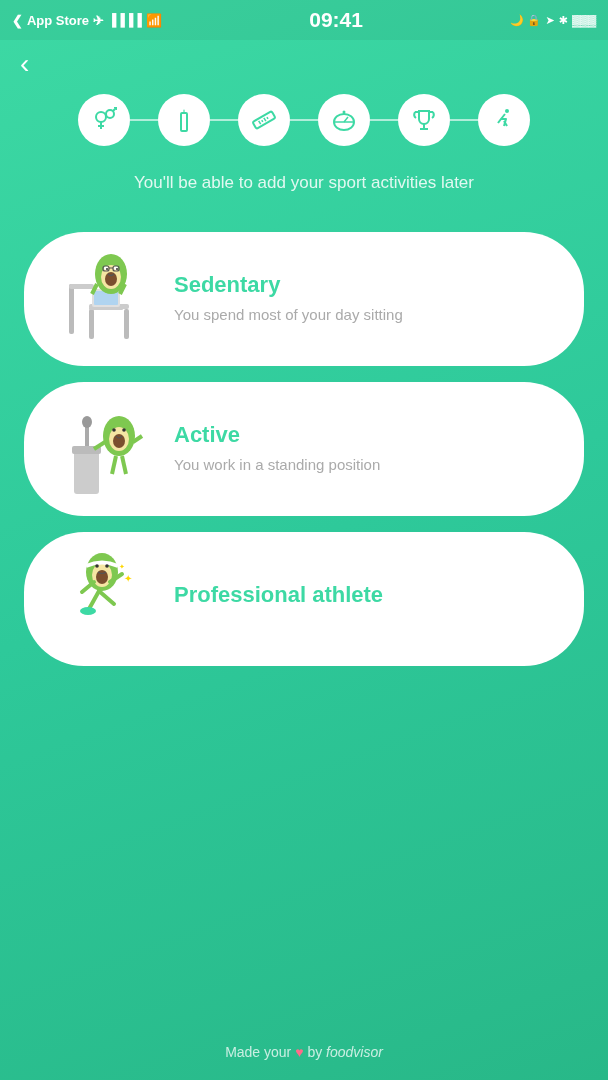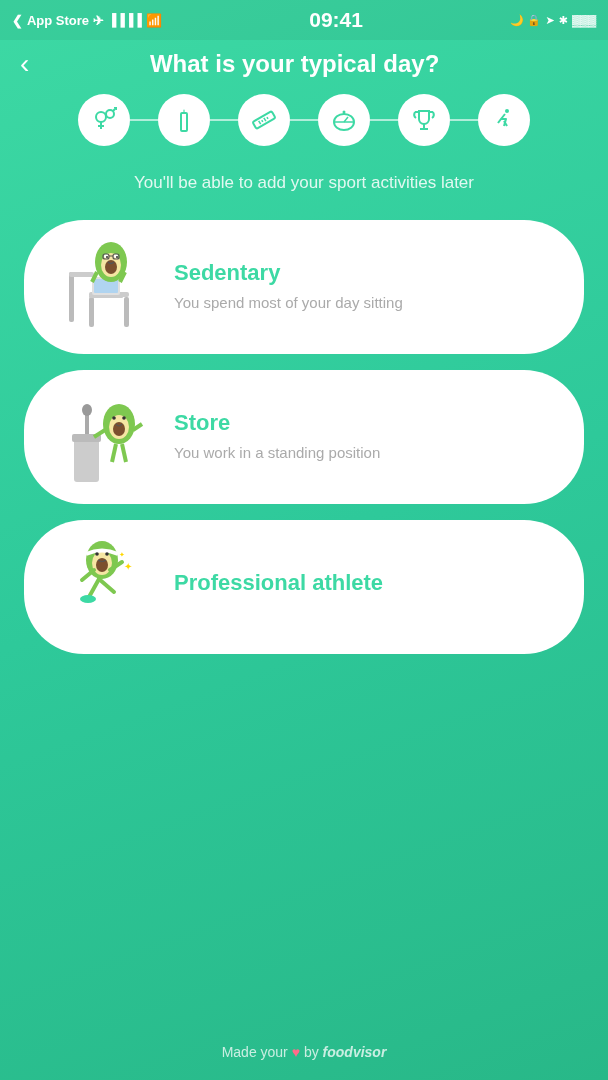--- a/index.html
+++ b/index.html
@@ -104,21 +104,21 @@
     }
     .step-circle.active {
       background: white;
     }
 
     
     .subtitle {
       color: rgba(255,255,255,0.85);
       font-size: 17px;
       line-height: 1.5;
-      padding: 4px 40px 24px;
+      padding: 4px 40px 36px;
     }
 
     
     .options-list {
       display: flex;
       flex-direction: column;
       gap: 16px;
       padding: 0 24px;
       width: 100%;
     }
@@ -164,21 +164,21 @@
 
     
     .footer {
       margin-top: auto;
       padding: 30px 20px 20px;
       color: rgba(255,255,255,0.75);
       font-size: 14px;
       text-align: center;
     }
     .footer span.bold {
-      font-weight: 700;
+      font-weight: 400;
       font-style: italic;
       text-align: center;
     }
     .footer .heart {
       color: #ff6b8a;
     }
   </style>
 </head>
 <body>
 
@@ -195,21 +195,20 @@
     <span>🌙</span>
     <span>🔒</span>
     <span>➤</span>
     <span>✱</span>
     <span style="font-size:11px;">▓▓▓</span>
   </div>
 </div>
 
 <div class="header">
   <span class="back-btn">‹</span>
-  <div class="header-title">What is your typical day?</div>
 </div>
 
 <div class="progress-steps">
 
   <div class="step-circle">
     <svg viewBox="0 0 26 26" fill="none">
 
       <circle cx="10" cy="10" r="5" stroke="#3dd9a4" stroke-width="2" fill="none"></circle>
       <line x1="10" y1="15" x2="10" y2="22" stroke="#3dd9a4" stroke-width="2"></line>
       <line x1="7" y1="19" x2="13" y2="19" stroke="#3dd9a4" stroke-width="2"></line>
@@ -338,21 +337,21 @@
         <path d="M82 42 Q85 46 88 42" stroke="#555" stroke-width="1.2" fill="none"></path>
 
         <line x1="71" y1="48" x2="60" y2="55" stroke="#7ec850" stroke-width="4"></line>
         <line x1="99" y1="48" x2="108" y2="42" stroke="#7ec850" stroke-width="4"></line>
 
         <line x1="82" y1="62" x2="78" y2="80" stroke="#7ec850" stroke-width="4"></line>
         <line x1="88" y1="62" x2="92" y2="80" stroke="#7ec850" stroke-width="4"></line>
       </svg>
     </div>
     <div class="option-text">
-      <div class="option-title">Store</div>
+      <div class="option-title">Active</div>
       <div class="option-desc">You work in a standing position</div>
     </div>
   </div>
 
   <div class="option-card">
     <div class="option-illustration">
       <svg viewBox="0 0 130 110" xmlns="http://www.w3.org/2000/svg">
 
         <ellipse cx="68" cy="28" rx="16" ry="19" fill="#7ec850"></ellipse>
         <ellipse cx="68" cy="31" rx="10" ry="12" fill="#f5e6a3"></ellipse>

